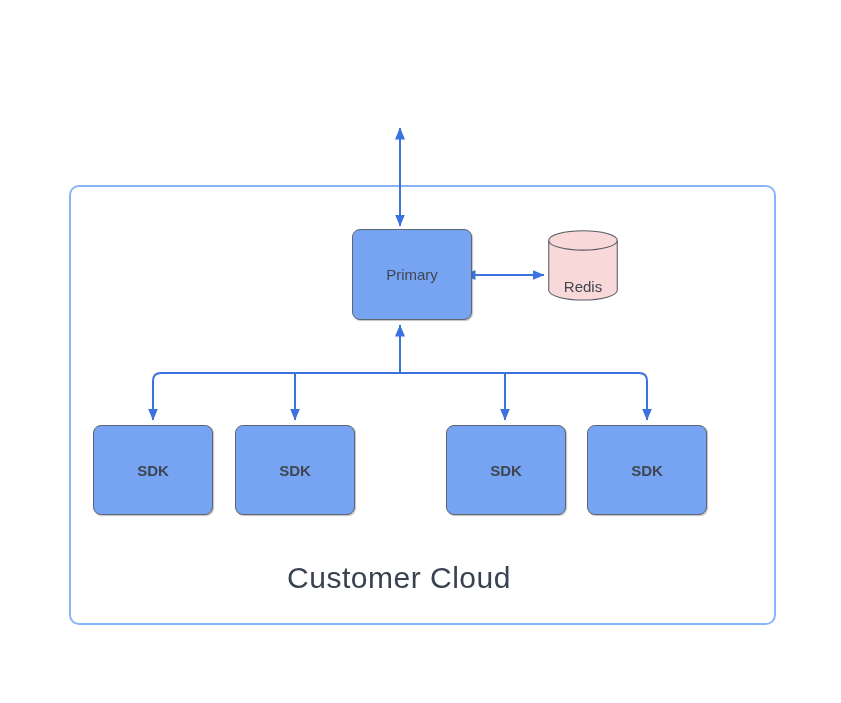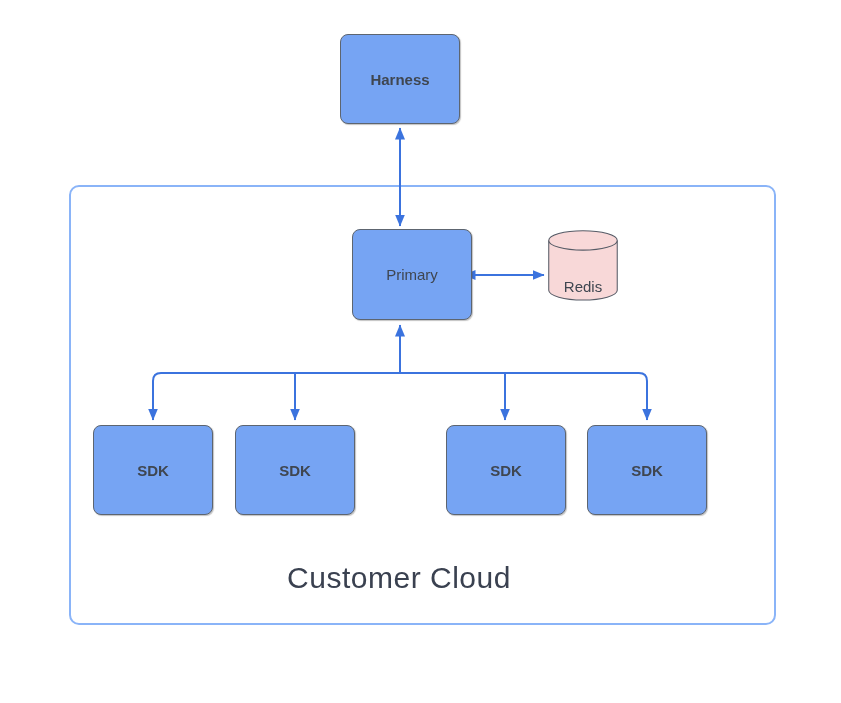--- a/index.html
+++ b/index.html
@@ -133,23 +133,20 @@
     <path class="connector" d="M464,275 L544,275" marker-start="url(#arrowS)" marker-end="url(#arrowE)"></path>
 
     <path class="connector" d="M400,373 L400,325" marker-end="url(#arrowE)"></path>
 
     <path class="connector" d="M153,420 L153,381 Q153,373 161,373 L639,373 Q647,373 647,381 L647,420" marker-start="url(#arrowS)" marker-end="url(#arrowE)"></path>
 
     <path class="connector" d="M295,373 L295,420" marker-end="url(#arrowE)"></path>
     <path class="connector" d="M505,373 L505,420" marker-end="url(#arrowE)"></path>
   </svg>
 
-  <div class="node bold node-harness">
-    <span>Harness</span>
-  </div>
 
   <div class="node node-primary">
     <span>Primary</span>
   </div>
 
   <div class="cylinder">
     <svg viewBox="0 0 94 95" xmlns="http://www.w3.org/2000/svg">
       <path class="cyl-body" d="M1,14 L1,81 A46,13 0 0 0 93,81 L93,14"></path>
       <ellipse class="cyl-top" cx="47" cy="14" rx="46" ry="13"></ellipse>
     </svg>

